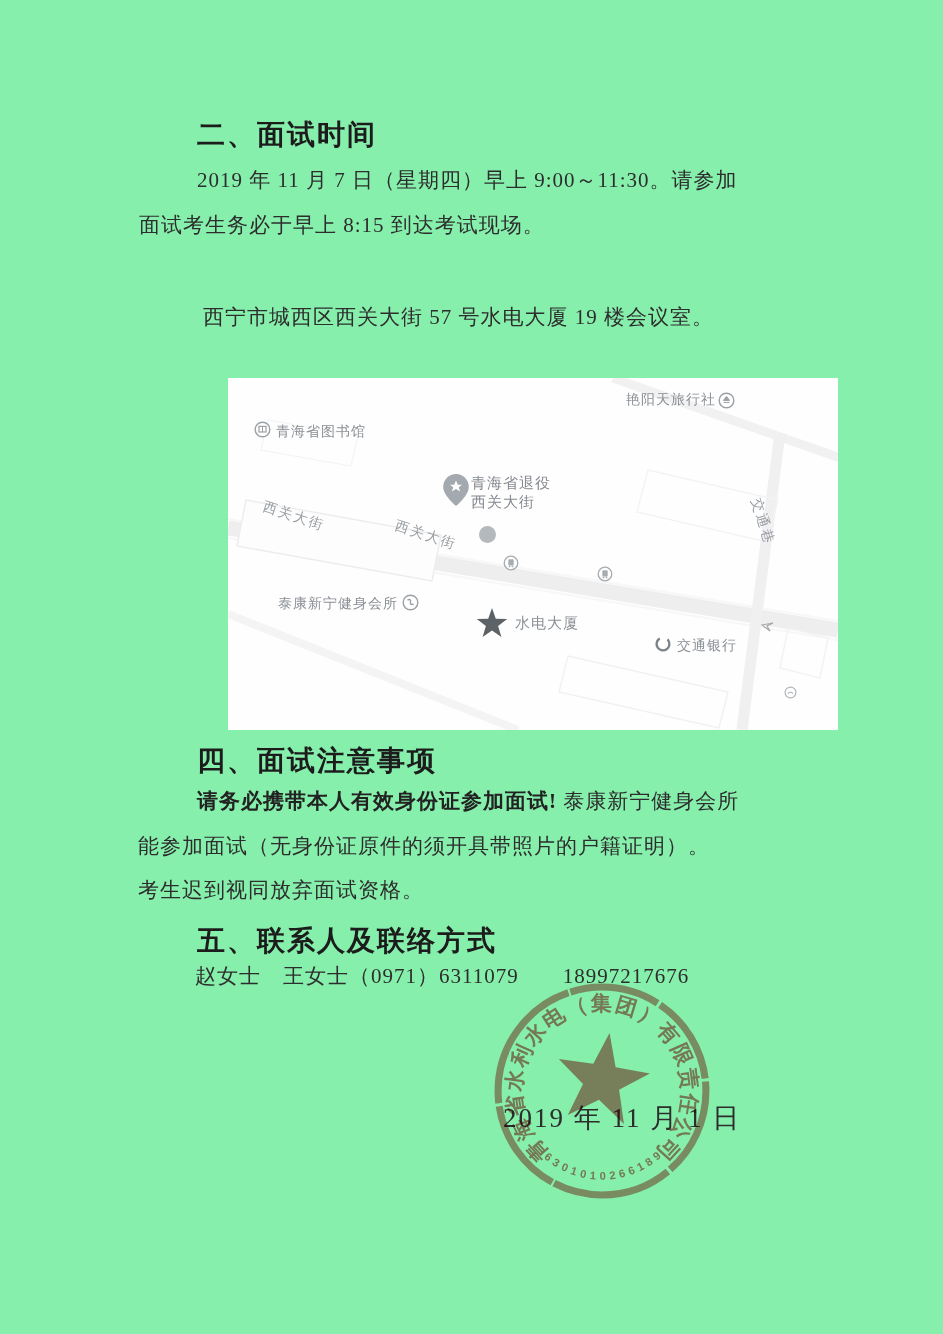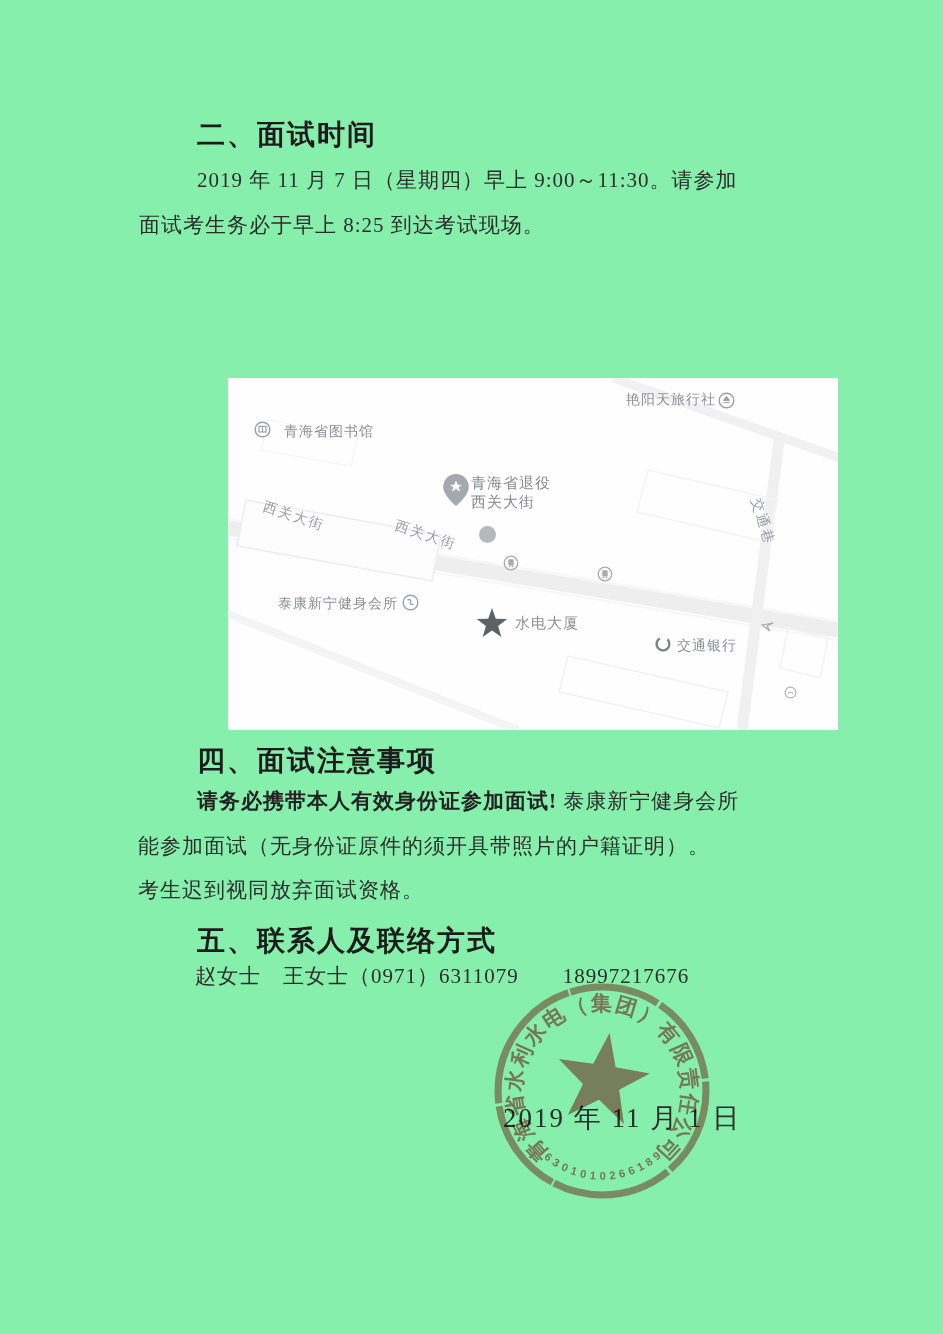--- a/index.html
+++ b/index.html
@@ -32,22 +32,23 @@
         mix-blend-mode:multiply;opacity:.88;filter:blur(.3px);}
   .date-line{font-size:27px;color:#2d2d2d;letter-spacing:2px;}
 </style>
 </head>
 <body>
 
 <div class="page">
 
   <div class="abs h2" style="left:197px;top:116px;">二、面试时间</div>
   <div class="abs body-line" style="left:197px;top:166px;">2019 年 11 月 7 日（星期四）早上 9:00～11:30。请参加</div>
-  <div class="abs body-line" style="left:139px;top:211px;">面试考生务必于早上 8:25 到达考试现场。</div>
+  <div class="abs body-line" style="left:139px;top:211px;">面试考生务必于早上 8:15 到达考试现场。</div>
 
+  <div class="abs body-line" style="left:203px;top:303px;">西宁市城西区西关大街 57 号水电大厦 19 楼会议室。</div>
 
   <div class="map">
 
     <svg width="610" height="352" viewBox="0 0 610 352" style="position:absolute;left:0;top:0;">
       <path d="M385,0 L612,80" stroke="#f1f1f2" stroke-width="9" fill="none"></path>
       <path d="M0,150 L610,252" stroke="#eeeeef" stroke-width="15" fill="none"></path>
       <path d="M0,141 L610,243" stroke="#f7f7f7" stroke-width="2" fill="none"></path>
       <path d="M0,160 L610,262" stroke="#f7f7f7" stroke-width="2" fill="none"></path>
       <path d="M552,55 L514,352" stroke="#f0f0f1" stroke-width="11" fill="none"></path>
       <path d="M0,236 L290,352" stroke="#f4f4f5" stroke-width="8" fill="none"></path>
@@ -66,21 +67,21 @@
         </svg>
     </span>
 
     <span class="abs icon" style="left:26px;top:43px;">
       <svg width="17" height="17">
           <circle cx="8.5" cy="8.5" r="7.3" fill="#fff" stroke="#9aa0a5" stroke-width="1.4"></circle>
           <rect x="5" y="5.4" width="7" height="5.6" fill="none" stroke="#9aa0a5" stroke-width="1.2"></rect>
           <path d="M8.5,5.4 v5.6" stroke="#9aa0a5" stroke-width="1"></path>
         </svg>
     </span>
-    <span class="abs poi-label" style="left:56px;top:45px;text-align:center;">青海省图书馆</span>
+    <span class="abs poi-label" style="left:48px;top:45px;text-align:center;">青海省图书馆</span>
 
     <span class="abs icon" style="left:215px;top:96px;">
       <svg width="26" height="32" viewBox="0 0 24 30">
           <path d="M12,0 C5.4,0 0,5.4 0,12 c0,8.6 12,18 12,18 s12,-9.4 12,-18 C24,5.4 18.6,0 12,0 z" fill="#a3a9ae"></path>
           <polygon points="12,6.2 13.7,10 17.8,10 14.6,12.5 15.8,16.4 12,14 8.2,16.4 9.4,12.5 6.2,10 10.3,10" fill="#ffffff"></polygon>
         </svg>
     </span>
     <span class="abs poi-label veteran-label" style="left:243px;top:95px;">
       <span style="display:block;">青海省退役</span>
       <span style="display:block;">西关大街</span>

